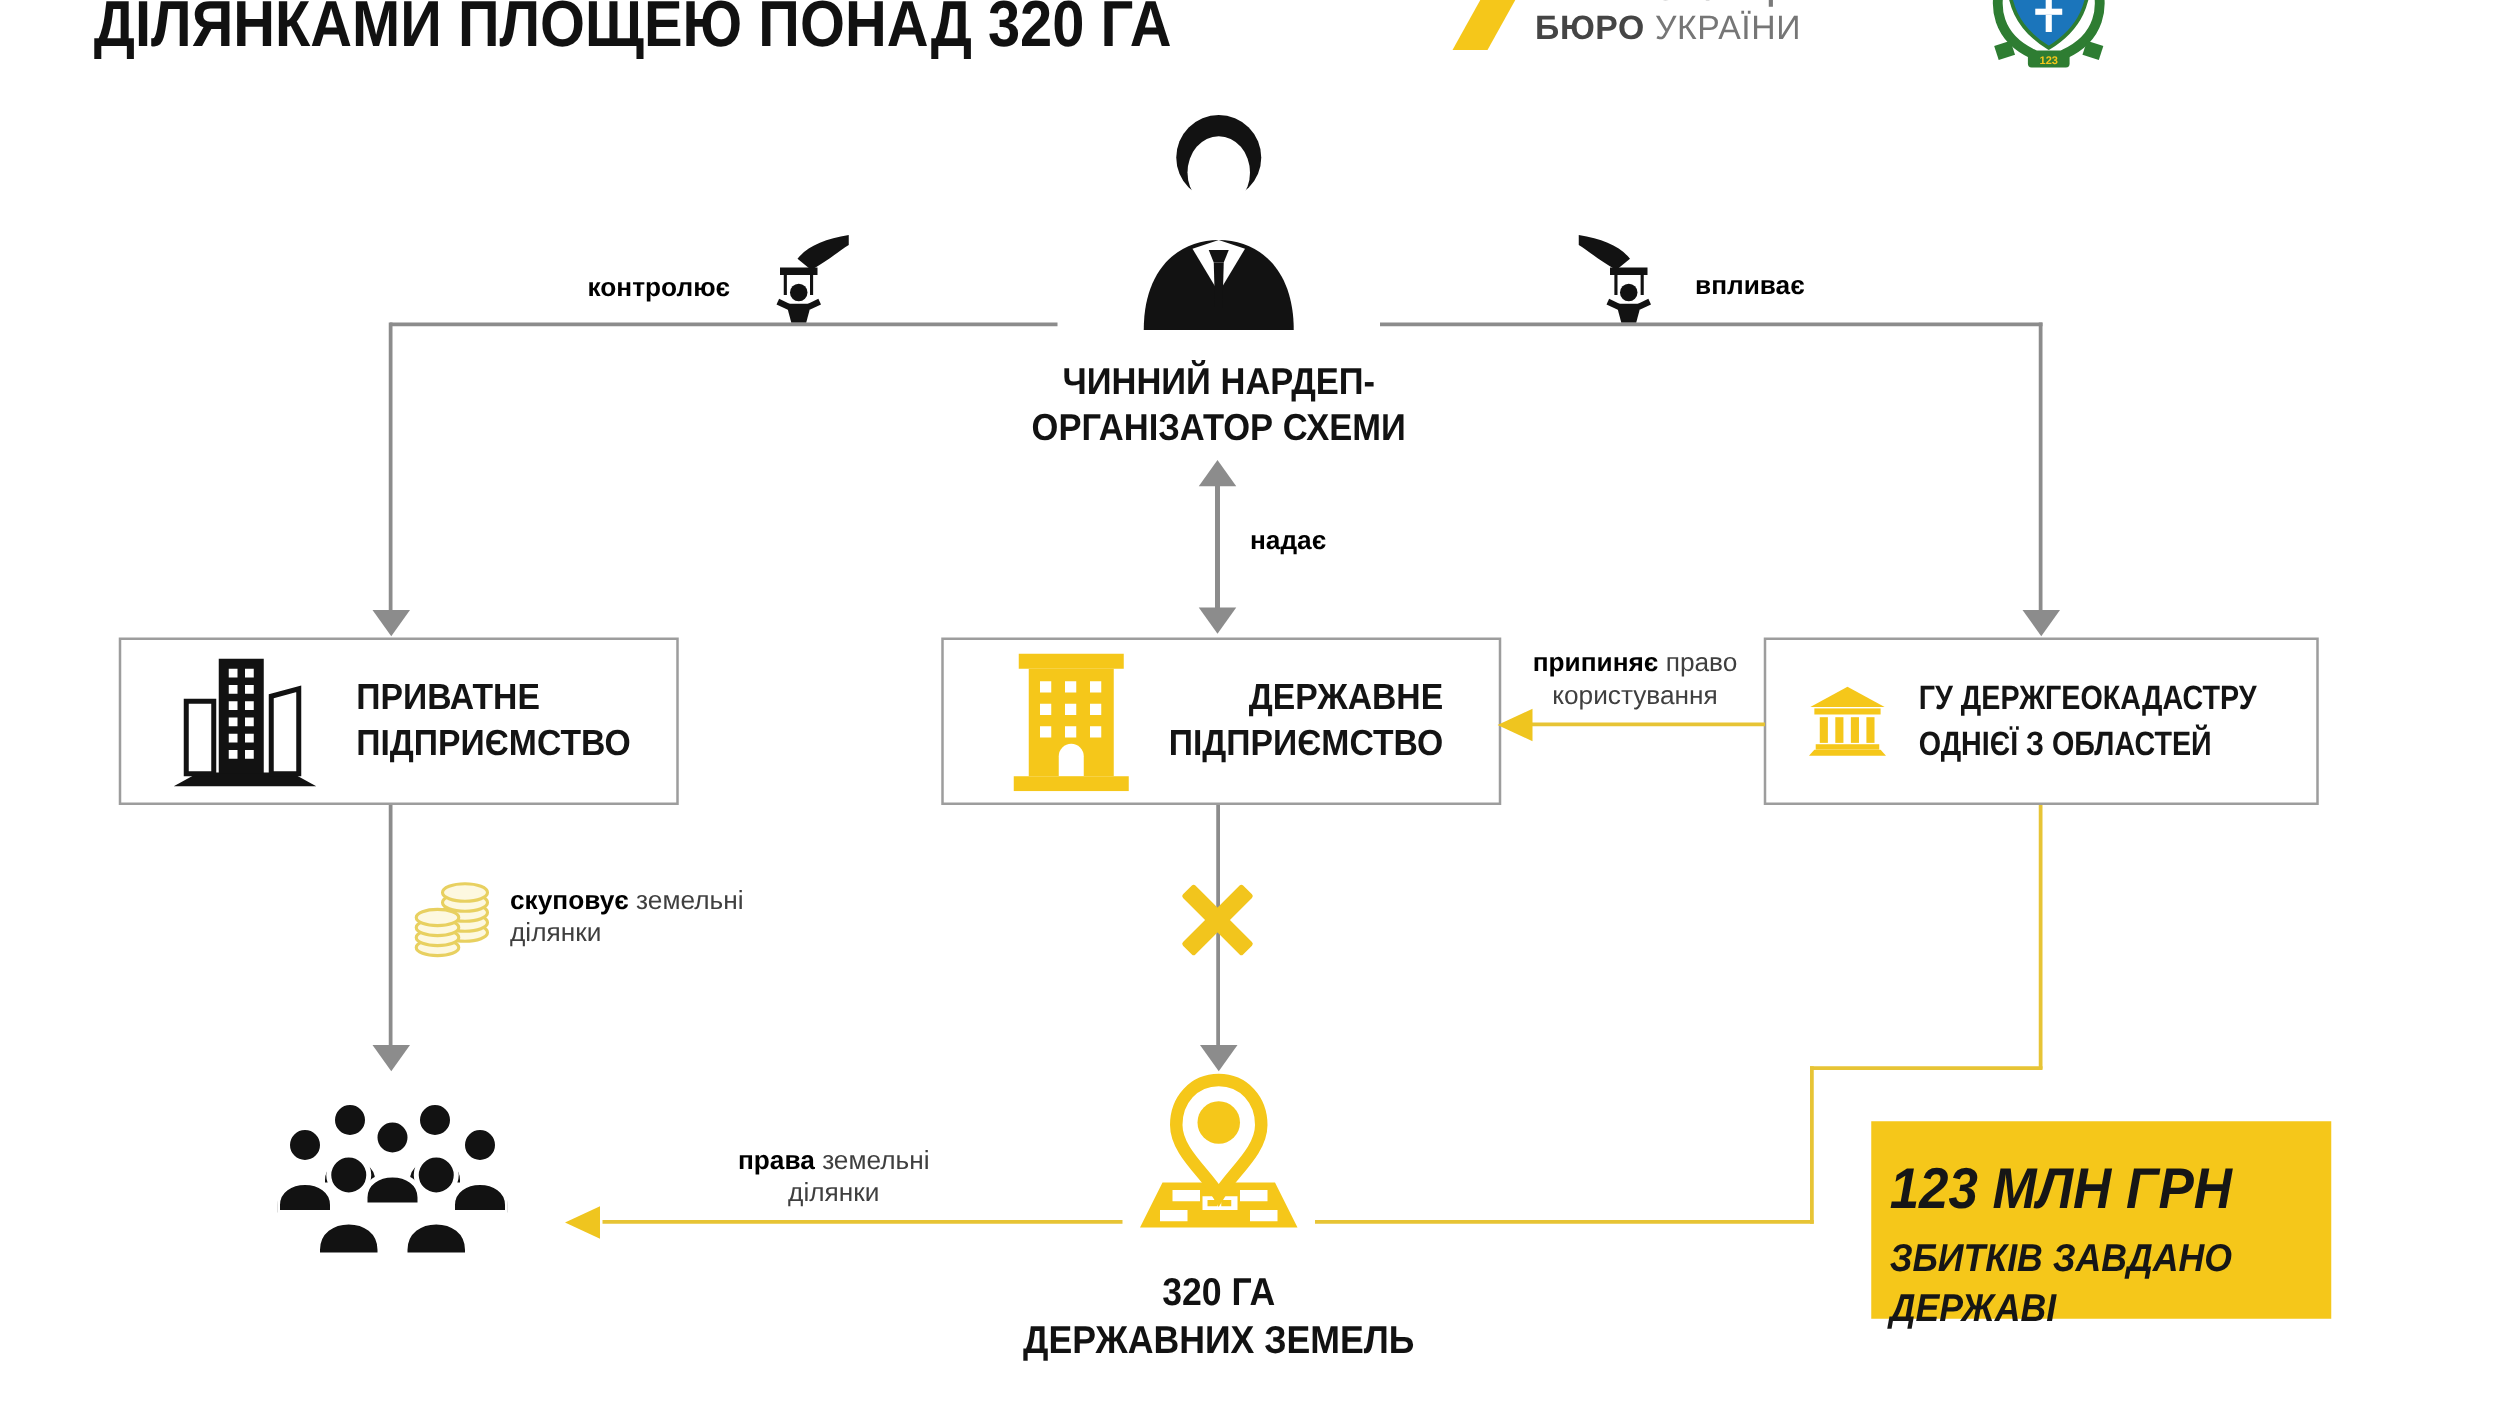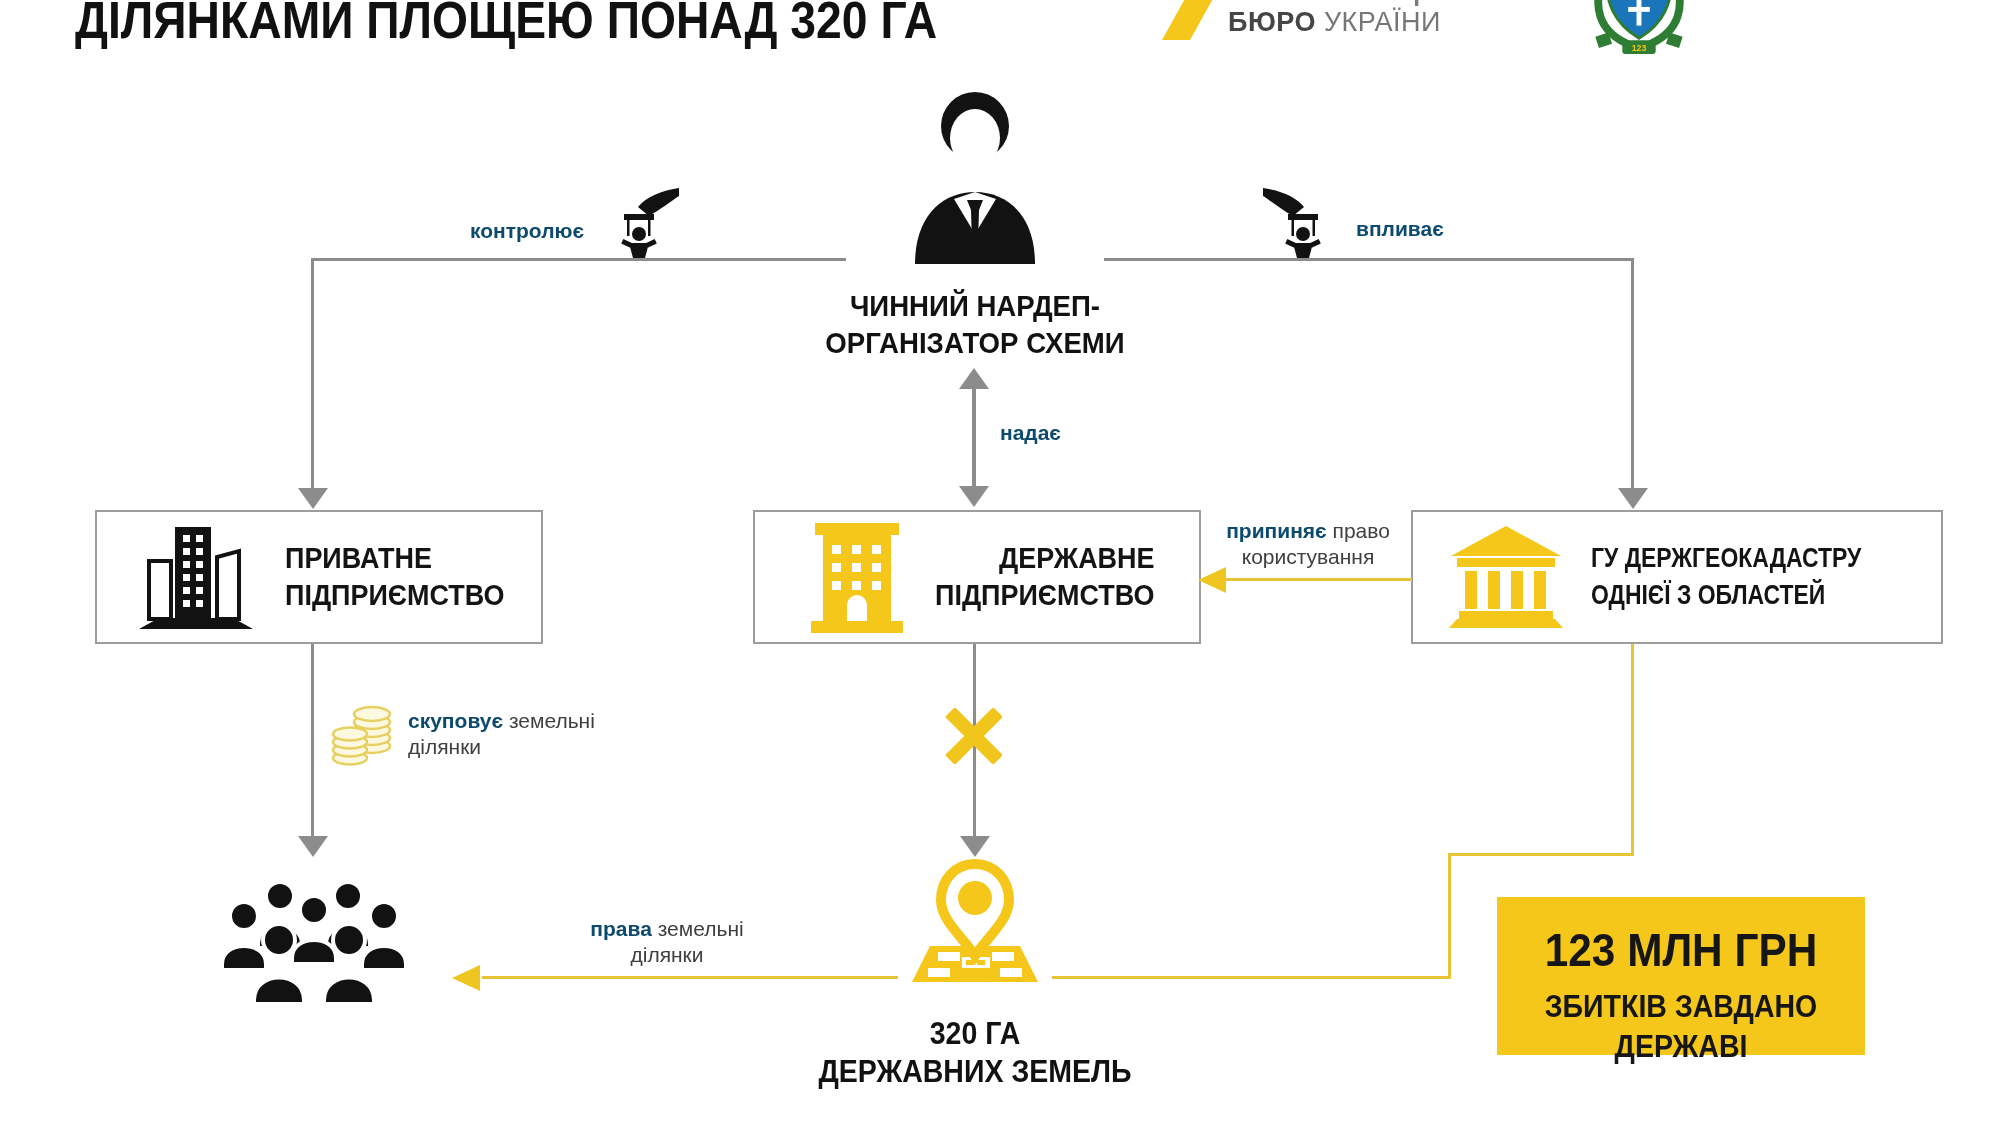--- a/index.html
+++ b/index.html
@@ -23,27 +23,27 @@
   .nabu-l2r{color:#767676;font-weight:400;}
   
   .node{position:absolute;top:510px;height:134px;background:#fff;border:2px solid #9d9d9d;box-sizing:border-box;display:flex;align-items:center;}
   .node-label{font-size:29px;font-weight:800;line-height:37px;color:#141414;transform:scaleX(.93);transform-origin:0 50%;white-space:nowrap;}
   .node-label span{display:block;}
   
   .bigcap{position:absolute;text-align:center;font-weight:800;font-size:30px;line-height:37px;color:#121212;}
   .bigcap span{display:block;transform:scaleX(.92);}
   
   .edge{position:absolute;font-size:21px;line-height:26px;color:#3f3f3f;}
-  .edge .b{font-weight:700;color:#0c4a6e;text-align:center;}
+  .edge .b{font-weight:700;color:#000000;text-align:center;}
   .ctr{text-align:center;}
   
   .xmark{position:absolute;left:944px;top:706px;width:60px;height:60px;}
   .xbar{position:absolute;left:-4px;top:23px;width:68px;height:14px;background:#f2c51d;border-radius:2px;}
   
-  .result{position:absolute;left:1497px;top:897px;width:368px;height:158px;background:#f5c71a;text-align:center;color:#161616;}
+  .result{position:absolute;left:1497px;top:897px;width:368px;height:158px;background:#f5c71a;color:#161616;font-style:italic;}
   .res1{margin-top:26px;font-size:46px;font-weight:800;transform:scaleX(.92);}
   .res2{margin-top:10px;font-size:31px;font-weight:800;line-height:40px;transform:scaleX(.92);}
 </style>
 </head>
 <body>
 
 <div class="canvas">
 
   <div class="title">ДІЛЯНКАМИ ПЛОЩЕЮ ПОНАД 320 ГА</div>
 
@@ -166,21 +166,21 @@
         <rect x="65" y="60" width="9" height="9" fill="#fff"></rect>
       <path d="M40,100 L40,84 a10,10 0 0 1 20,0 L60,100 Z" fill="#ffffff"></path>
       <rect x="4" y="100" width="92" height="12" fill="#f5c71a"></rect>
     </svg>
     <div class="node-label" style="margin-left:28px;">
       <span>ДЕРЖАВНЕ</span>
       <span>ПІДПРИЄМСТВО</span>
     </div>
   </div>
 
-  <div class="node" style="left:1411px;width:532px;">
+  <div class="node" style="left:1411px;width:444px;">
     <svg style="margin-left:32px;" width="122" height="102" viewBox="0 0 122 102">
       <polygon points="61,0 116,30 6,30" fill="#f5c71a"></polygon>
       <rect x="12" y="32" width="98" height="9" fill="#f5c71a"></rect>
       <rect x="20" y="45" width="12" height="38" fill="#f5c71a"></rect>
       <rect x="43" y="45" width="12" height="38" fill="#f5c71a"></rect>
       <rect x="66" y="45" width="12" height="38" fill="#f5c71a"></rect>
       <rect x="89" y="45" width="12" height="38" fill="#f5c71a"></rect>
       <rect x="14" y="85" width="94" height="8" fill="#f5c71a"></rect>
       <polygon points="4,102 118,102 110,93 12,93" fill="#f5c71a"></polygon>
     </svg>

